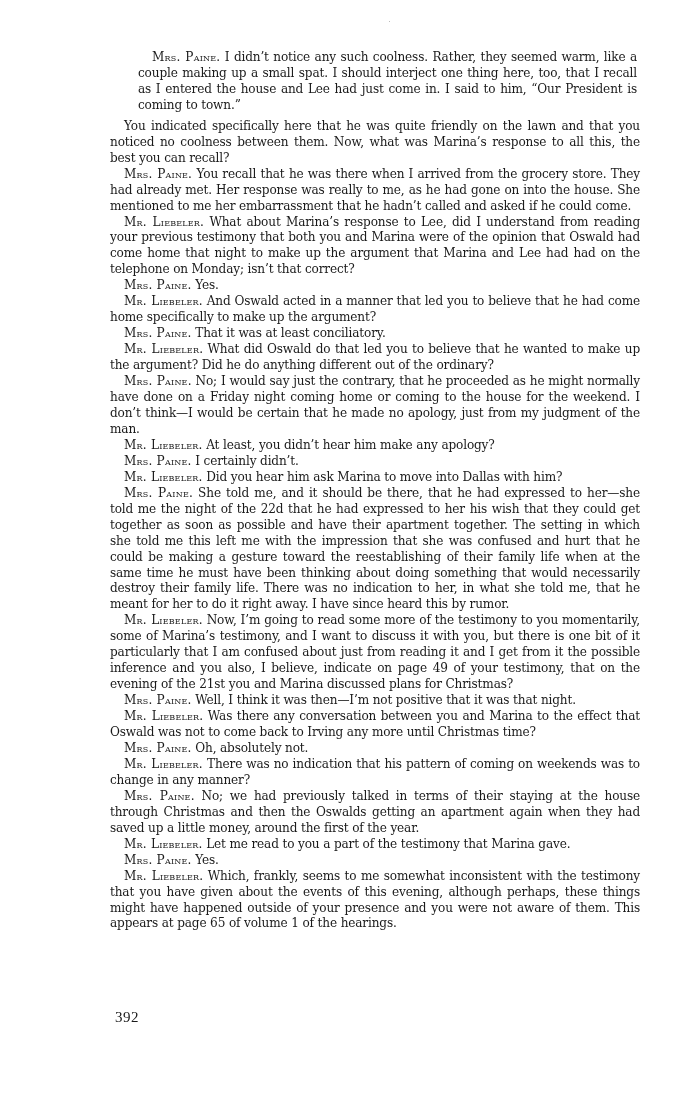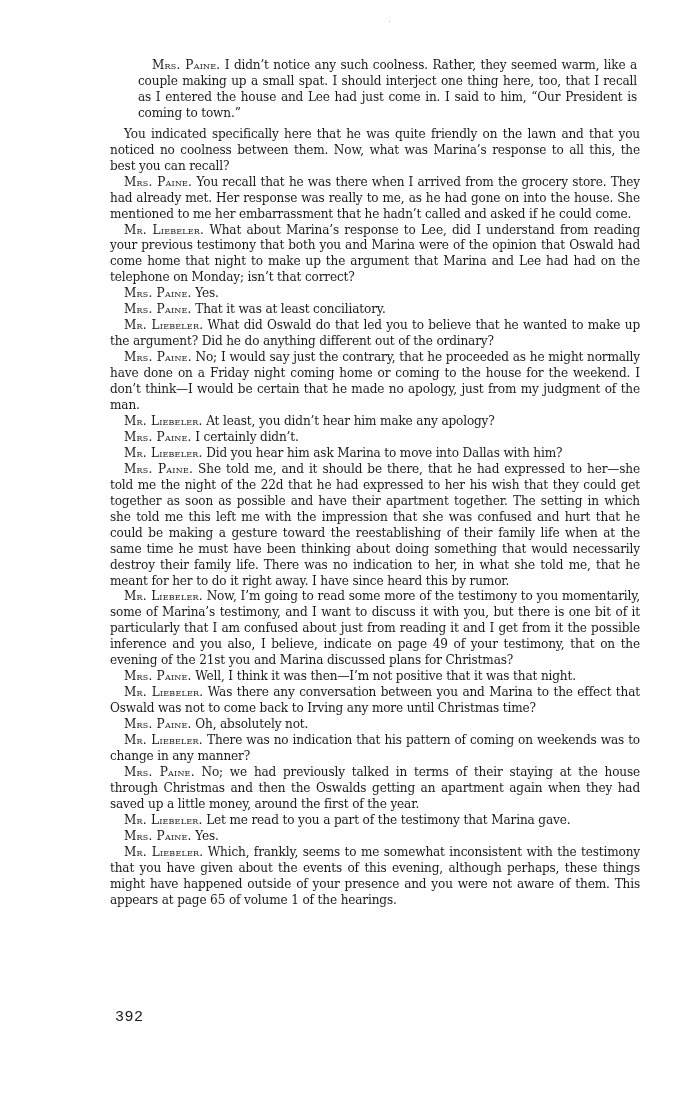--- a/index.html
+++ b/index.html
@@ -10,43 +10,44 @@
   }
   .page-mark {
     position: absolute; left: 389px; top: 21px; width: 1px; height: 1px; background: #bbb;
   }
   .content {
     position: absolute; left: 110px; top: 50px; width: 530px;
     font-size: 12.1px; line-height: 15.95px; text-align: justify;
     letter-spacing: -0.15px;
   }
   .quote {
-    margin: 8px 3px 5px 28px;
+    margin: 0 3px 5px 28px;
     text-indent: 14px;
   }
   .para { margin: 0; text-indent: 14px; }
   .speaker { font-variant: small-caps; letter-spacing: 0.2px; }
   .page-number {
     position: absolute; left: 115px; top: 1009px;
     font-size: 15px; letter-spacing: 0.5px;
-    font-family: Liberation Mono, monospace;
+    font-family: Liberation Serif, serif;
   }
 </style>
 </head>
 <body>
 
 <div class="page-mark"></div>
 
 <div class="content">
   <p class="quote"><span class="speaker">Mrs. Paine.</span><span> I didn’t notice any such coolness. Rather, they seemed warm, like a couple making up a small spat. I should interject one thing here, too, that I recall as I entered the house and Lee had just come in. I said to him, “Our President is coming to town.”</span></p>
 
   <p class="para"><span class="speaker"></span><span>You indicated specifically here that he was quite friendly on the lawn and that you noticed no coolness between them. Now, what was Marina’s response to all this, the best you can recall?</span></p>
   <p class="para"><span class="speaker">Mrs. Paine.</span><span> You recall that he was there when I arrived from the grocery store. They had already met. Her response was really to me, as he had gone on into the house. She mentioned to me her embarrassment that he hadn’t called and asked if he could come.</span></p>
   <p class="para"><span class="speaker">Mr. Liebeler.</span><span> What about Marina’s response to Lee, did I understand from reading your previous testimony that both you and Marina were of the opinion that Oswald had come home that night to make up the argument that Marina and Lee had had on the telephone on Monday; isn’t that correct?</span></p>
   <p class="para"><span class="speaker">Mrs. Paine.</span><span> Yes.</span></p>
+  <p class="para"><span class="speaker">Mr. Liebeler.</span><span> And Oswald acted in a manner that led you to believe that he had come home specifically to make up the argument?</span></p>
   <p class="para"><span class="speaker">Mrs. Paine.</span><span> That it was at least conciliatory.</span></p>
   <p class="para"><span class="speaker">Mr. Liebeler.</span><span> What did Oswald do that led you to believe that he wanted to make up the argument? Did he do anything different out of the ordinary?</span></p>
   <p class="para"><span class="speaker">Mrs. Paine.</span><span> No; I would say just the contrary, that he proceeded as he might normally have done on a Friday night coming home or coming to the house for the weekend. I don’t think—I would be certain that he made no apology, just from my judgment of the man.</span></p>
   <p class="para"><span class="speaker">Mr. Liebeler.</span><span> At least, you didn’t hear him make any apology?</span></p>
   <p class="para"><span class="speaker">Mrs. Paine.</span><span> I certainly didn’t.</span></p>
   <p class="para"><span class="speaker">Mr. Liebeler.</span><span> Did you hear him ask Marina to move into Dallas with him?</span></p>
   <p class="para"><span class="speaker">Mrs. Paine.</span><span> She told me, and it should be there, that he had expressed to her—she told me the night of the 22d that he had expressed to her his wish that they could get together as soon as possible and have their apartment together. The setting in which she told me this left me with the impression that she was confused and hurt that he could be making a gesture toward the reestablishing of their family life when at the same time he must have been thinking about doing something that would necessarily destroy their family life. There was no indication to her, in what she told me, that he meant for her to do it right away. I have since heard this by rumor.</span></p>
   <p class="para"><span class="speaker">Mr. Liebeler.</span><span> Now, I’m going to read some more of the testimony to you momentarily, some of Marina’s testimony, and I want to discuss it with you, but there is one bit of it particularly that I am confused about just from reading it and I get from it the possible inference and you also, I believe, indicate on page 49 of your testimony, that on the evening of the 21st you and Marina discussed plans for Christmas?</span></p>
   <p class="para"><span class="speaker">Mrs. Paine.</span><span> Well, I think it was then—I’m not positive that it was that night.</span></p>
   <p class="para"><span class="speaker">Mr. Liebeler.</span><span> Was there any conversation between you and Marina to the effect that Oswald was not to come back to Irving any more until Christmas time?</span></p>

